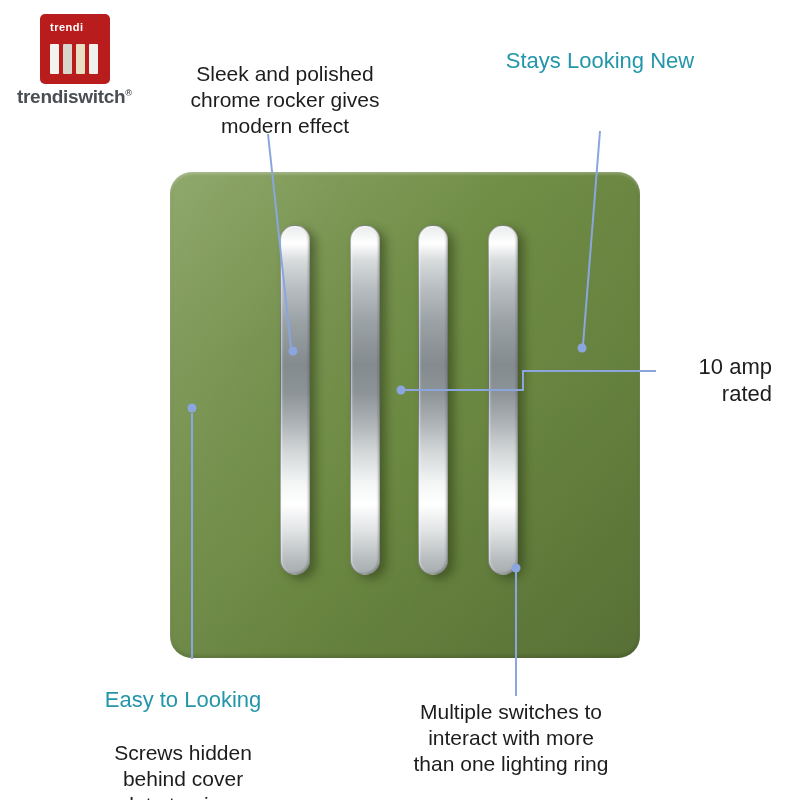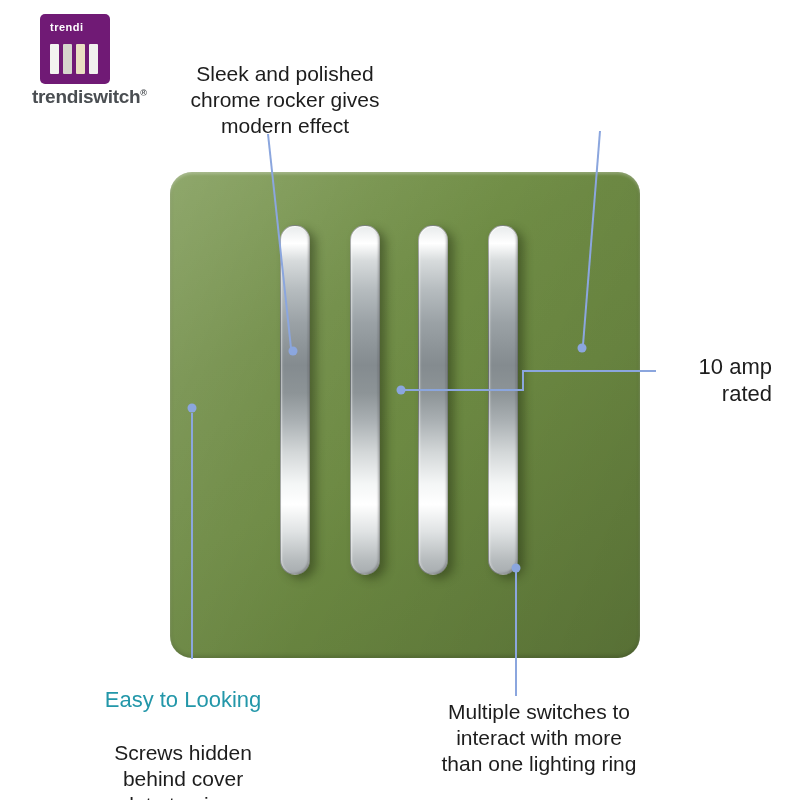--- a/index.html
+++ b/index.html
@@ -5,34 +5,34 @@
   html,body{margin:0;padding:0;}
   body{
     width:800px;height:800px;position:relative;overflow:hidden;
     background:#ffffff;
     font-family:"Liberation Sans", sans-serif;
     color:var(--body-text,#1d1d1d);
   }
   
   .logo-square{
     position:absolute;left:40px;top:14px;width:70px;height:70px;
-    background:#701a75;border-radius:5px;z-index:4;
+    background:#b91c1c;border-radius:5px;z-index:4;
   }
   .logo-brand{
     position:absolute;left:10px;top:7px;color:#ffffff;
     font-size:11px;font-weight:bold;letter-spacing:.5px;
   }
   .logo-slats{position:absolute;left:10px;top:30px;display:flex;gap:4px;}
   .slat{width:9px;height:30px;border-radius:1px;}
   .slat1{background:#f3f3f0;}
   .slat2{background:#d6d6cd;}
   .slat3{background:#eadfc2;}
   .slat4{background:#f1f1ee;}
   .wordmark{
-    position:absolute;left:32px;top:86px;z-index:4;
+    position:absolute;left:17px;top:86px;z-index:4;
     font-size:19px;font-weight:bold;color:#4a4e52;letter-spacing:-0.3px;
   }
   .wordmark sup{font-size:9px;}
   
   .plate{
     position:absolute;left:170px;top:172px;width:470px;height:486px;
     border-radius:22px;z-index:1;
     background:linear-gradient(155deg,#7a9750 0%,#6f8c45 30%,var(--plate-green,#6c8942) 55%,#617c3b 100%);
     box-shadow:inset 0 2px 3px rgba(255,255,255,.28), inset 0 -2px 4px rgba(0,0,0,.18);
   }
@@ -65,21 +65,21 @@
     color:var(--body-text,#1d1d1d);
   }
   .teal-heading{
     color:var(--accent-teal,#2397a9);
     font-size:22px;line-height:1.15;white-space:nowrap;margin-bottom:2px;
   }
   .co-chrome{left:170px;top:61px;width:230px;}
   .co-stays{left:485px;top:22px;width:230px;}
   .co-amp{left:662px;top:353px;width:110px;text-align:right;font-size:22px;}
   .co-easy{left:77px;top:661px;width:212px;}
-  .co-multi{left:404px;top:699px;width:270px;}
+  .co-multi{left:376px;top:699px;width:270px;}
 </style>
 </head>
 <body>
 
 <div class="logo-square">
   <span class="logo-brand">trendi</span>
   <div class="logo-slats">
     <span class="slat slat1"></span>
     <span class="slat slat2"></span>
     <span class="slat slat3"></span>
@@ -112,20 +112,21 @@
 
   <polyline class="cline" points="516,572 516,696"></polyline>
   <circle class="cdot" cx="516" cy="568" r="4.5"></circle>
 </svg>
 
 <div class="callout co-chrome">Sleek and polished
 chrome rocker gives
 modern effect</div>
 
 <div class="callout co-stays">
+  <div class="teal-heading">Stays Looking New</div>
 </div>
 
 <div class="callout co-amp">10 amp
 rated</div>
 
 <div class="callout co-easy">
   <div class="teal-heading">Easy to Looking</div>
   <div>Screws hidden
 behind cover
 plate to give a

